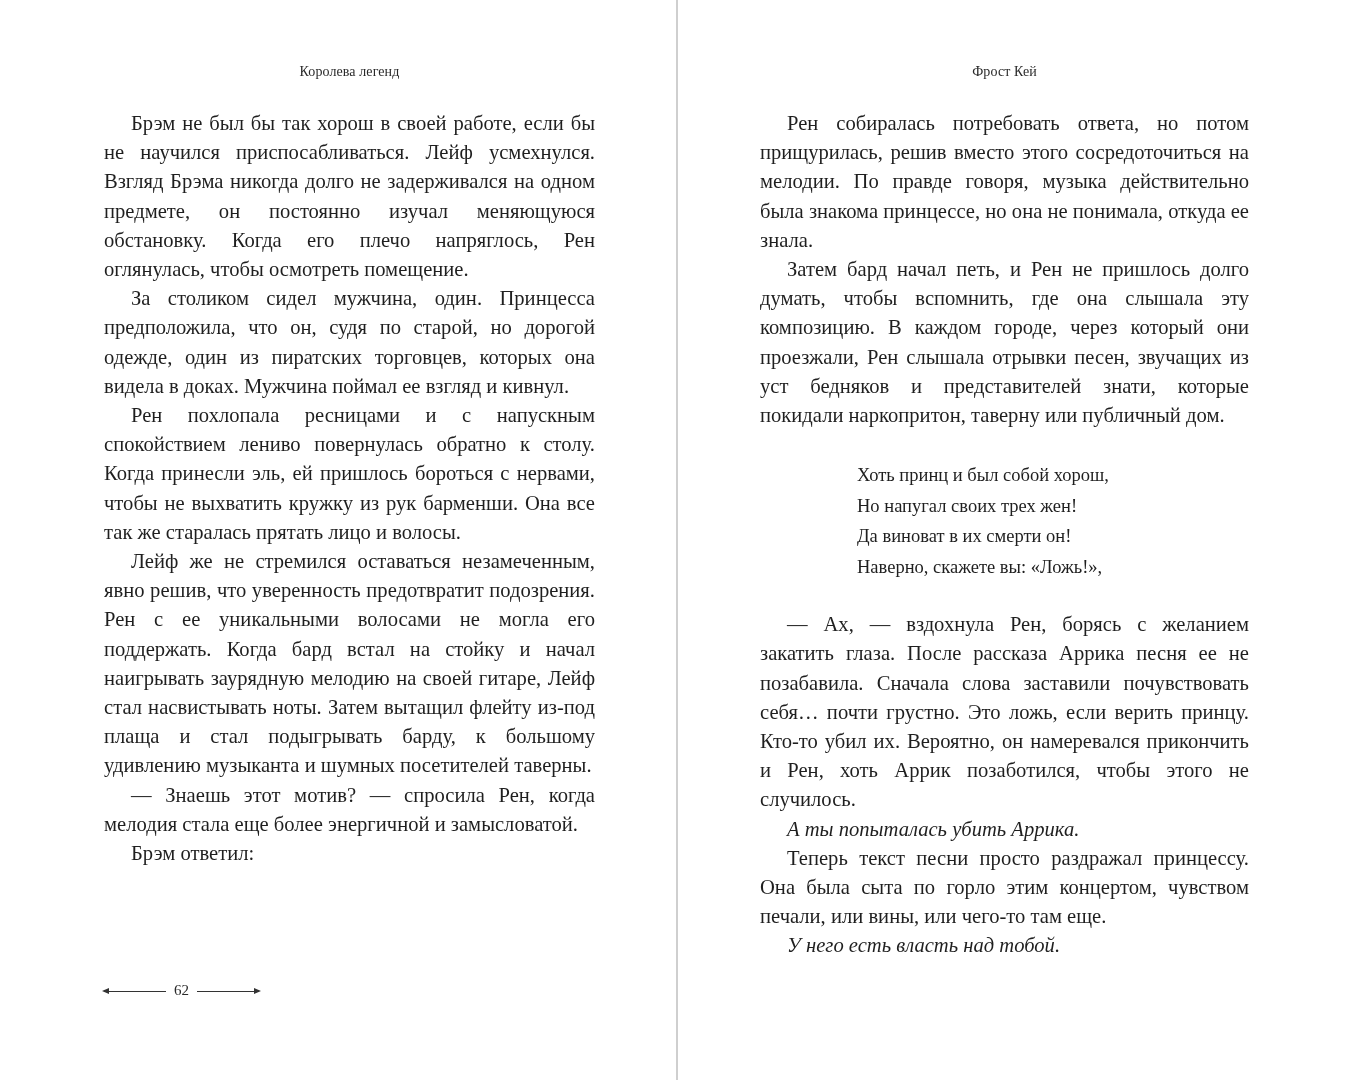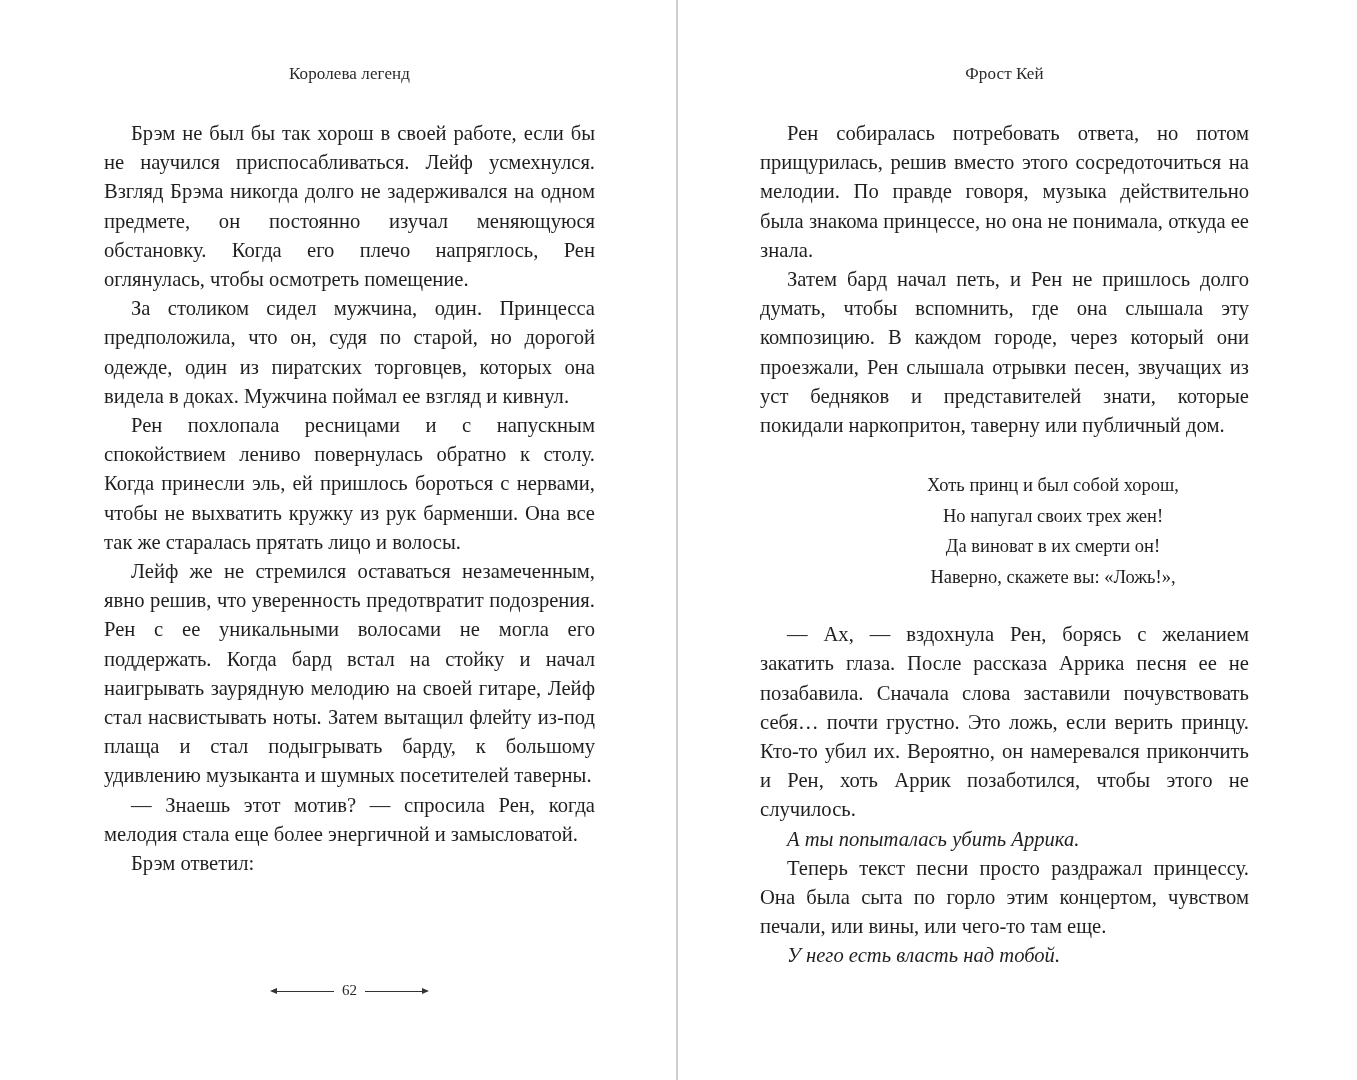--- a/index.html
+++ b/index.html
@@ -4,27 +4,27 @@
   <style>
     html, body { margin: 0; padding: 0; background: #ffffff; }
     body { width: 1357px; height: 1080px; position: relative; overflow: hidden;
       font-family: "Liberation Serif", "DejaVu Serif", serif; color: #1f1f1f; }
     .spread { position: absolute; inset: 0; }
     .divider { position: absolute; left: 676px; top: 0; width: 2px; height: 1080px; background: #cfcfcf; }
     .page { position: absolute; top: 0; height: 1080px; }
     .page.left { left: 104px; width: 491px; }
     .page.right { left: 760px; width: 489px; }
     .running-head { position: absolute; top: 64px; left: 0; right: 0; text-align: center;
-      font-size: 17px; color: #2a2a2a; letter-spacing: 0.1px; }
-    .body { position: absolute; top: 119px; left: 0; right: 0; font-size: 20.6px; line-height: 29.2px; }
+      font-size: 14px; color: #2a2a2a; letter-spacing: 0.1px; }
+    .body { position: absolute; top: 109px; left: 0; right: 0; font-size: 20.6px; line-height: 29.2px; }
     .body p { margin: 0; text-indent: 27px; text-align: justify; text-align-last: left; }
     .body p.italic { font-style: italic; }
     .verse { margin: 30px 0 28px 97px; font-size: 18.5px; line-height: 30.5px; }
-    .verse div { white-space: nowrap; text-align: center; }
-    .folio { position: absolute; top: 982px; left: 0; right: 0; display: flex; justify-content: center;
+    .verse div { white-space: nowrap; }
+    .folio { position: absolute; top: 982px; left: 0; right: 0; display: flex; 
       align-items: center; gap: 8px; font-size: 15px; color: #2a2a2a; }
     .folio .orn { display: inline-block; width: 62px; height: 10px; position: relative; }
     .folio .orn::before { content: ""; position: absolute; left: 0; right: 0; top: 5px; height: 1px; background: #333; }
     .folio .orn.l::after { content: ""; position: absolute; left: -2px; top: 2px; border-right: 7px solid #333;
       border-top: 3.5px solid transparent; border-bottom: 3.5px solid transparent; }
     .folio .orn.r::after { content: ""; position: absolute; right: -2px; top: 2px; border-left: 7px solid #333;
       border-top: 3.5px solid transparent; border-bottom: 3.5px solid transparent; }
   </style>
 </head>
 <body>

